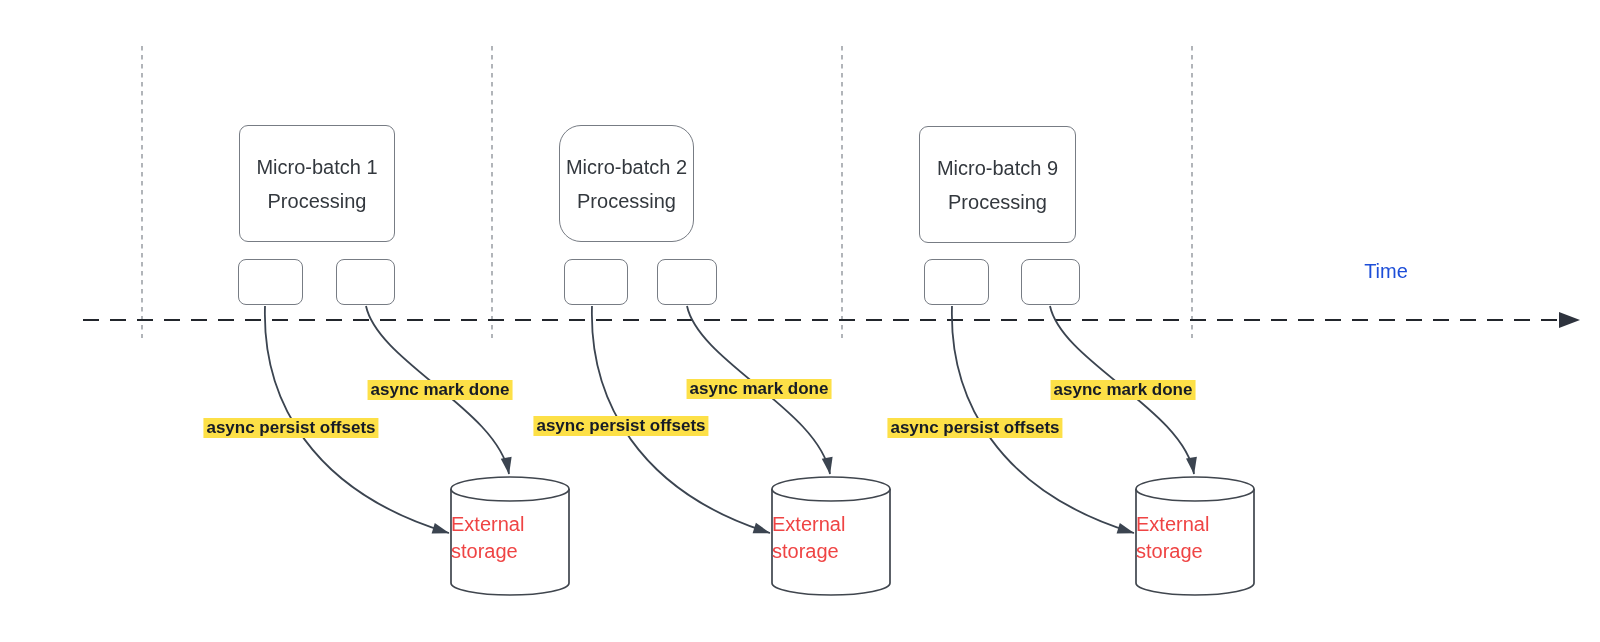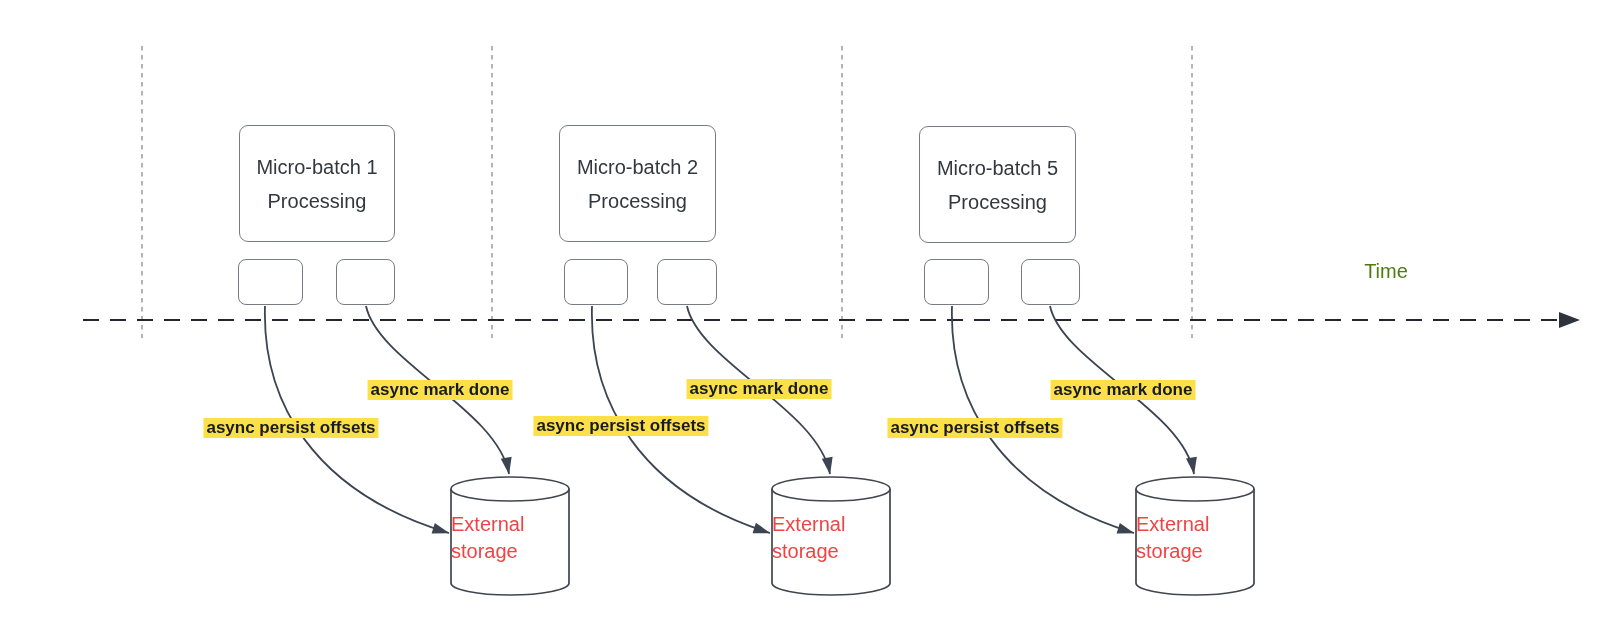--- a/index.html
+++ b/index.html
@@ -45,21 +45,21 @@
     display:flex; flex-direction:column;
     align-items:flex-start; justify-content:center;
     font-size:20px; line-height:27px;
     color:#ef4444; text-align:center;
     pointer-events:none;
   }
   .time-label {
     position:absolute;
     transform:translate(-50%,-50%);
     font-size:20px;
-    color:#4d7c0f;
+    color:#1d4ed8;
     white-space:nowrap;
   }
 </style>
 </head>
 <body>
 
 <svg id="diagram-svg" width="1600" height="642" viewBox="0 0 1600 642">
   <defs>
     <marker id="arrow" viewBox="0 0 20 14" refX="18" refY="7" markerWidth="20" markerHeight="14" markerUnits="userSpaceOnUse" orient="auto">
       <path d="M1.5,1.5 L18.5,7 L1.5,12.5 Z" fill="#3b4450"></path>
@@ -109,35 +109,35 @@
 </div>
 <div class="mini-box" style="left:238px; top:259px; width:65px; height:46px;"></div>
 <div class="mini-box" style="left:336px; top:259px; width:59px; height:46px;"></div>
 <div class="edge-label" style="left:291px; top:428px;">async persist offsets</div>
 <div class="edge-label" style="left:440px; top:390px;">async mark done</div>
 <div class="storage-label" style="left:451px; top:485px; width:118px; height:105px;">
   <span>External</span>
   <span>storage</span>
 </div>
 
-<div class="proc-box" style="left:559px; top:125px; width:157px; height:117px;">
+<div class="proc-box" style="left:559px; top:125px; width:135px; height:117px;border-radius:22px;">
   <span>Micro-batch 2</span>
   <span>Processing</span>
 </div>
 <div class="mini-box" style="left:564px; top:259px; width:64px; height:46px;"></div>
 <div class="mini-box" style="left:657px; top:259px; width:60px; height:46px;"></div>
 <div class="edge-label" style="left:621px; top:426px;">async persist offsets</div>
 <div class="edge-label" style="left:759px; top:389px;">async mark done</div>
 <div class="storage-label" style="left:772px; top:485px; width:118px; height:105px;">
   <span>External</span>
   <span>storage</span>
 </div>
 
 <div class="proc-box" style="left:919px; top:126px; width:157px; height:117px;">
-  <span>Micro-batch 5</span>
+  <span>Micro-batch 9</span>
   <span>Processing</span>
 </div>
 <div class="mini-box" style="left:924px; top:259px; width:65px; height:46px;"></div>
 <div class="mini-box" style="left:1021px; top:259px; width:59px; height:46px;"></div>
 <div class="edge-label" style="left:975px; top:428px;">async persist offsets</div>
 <div class="edge-label" style="left:1123px; top:390px;">async mark done</div>
 <div class="storage-label" style="left:1136px; top:485px; width:118px; height:105px;">
   <span>External</span>
   <span>storage</span>
 </div>

